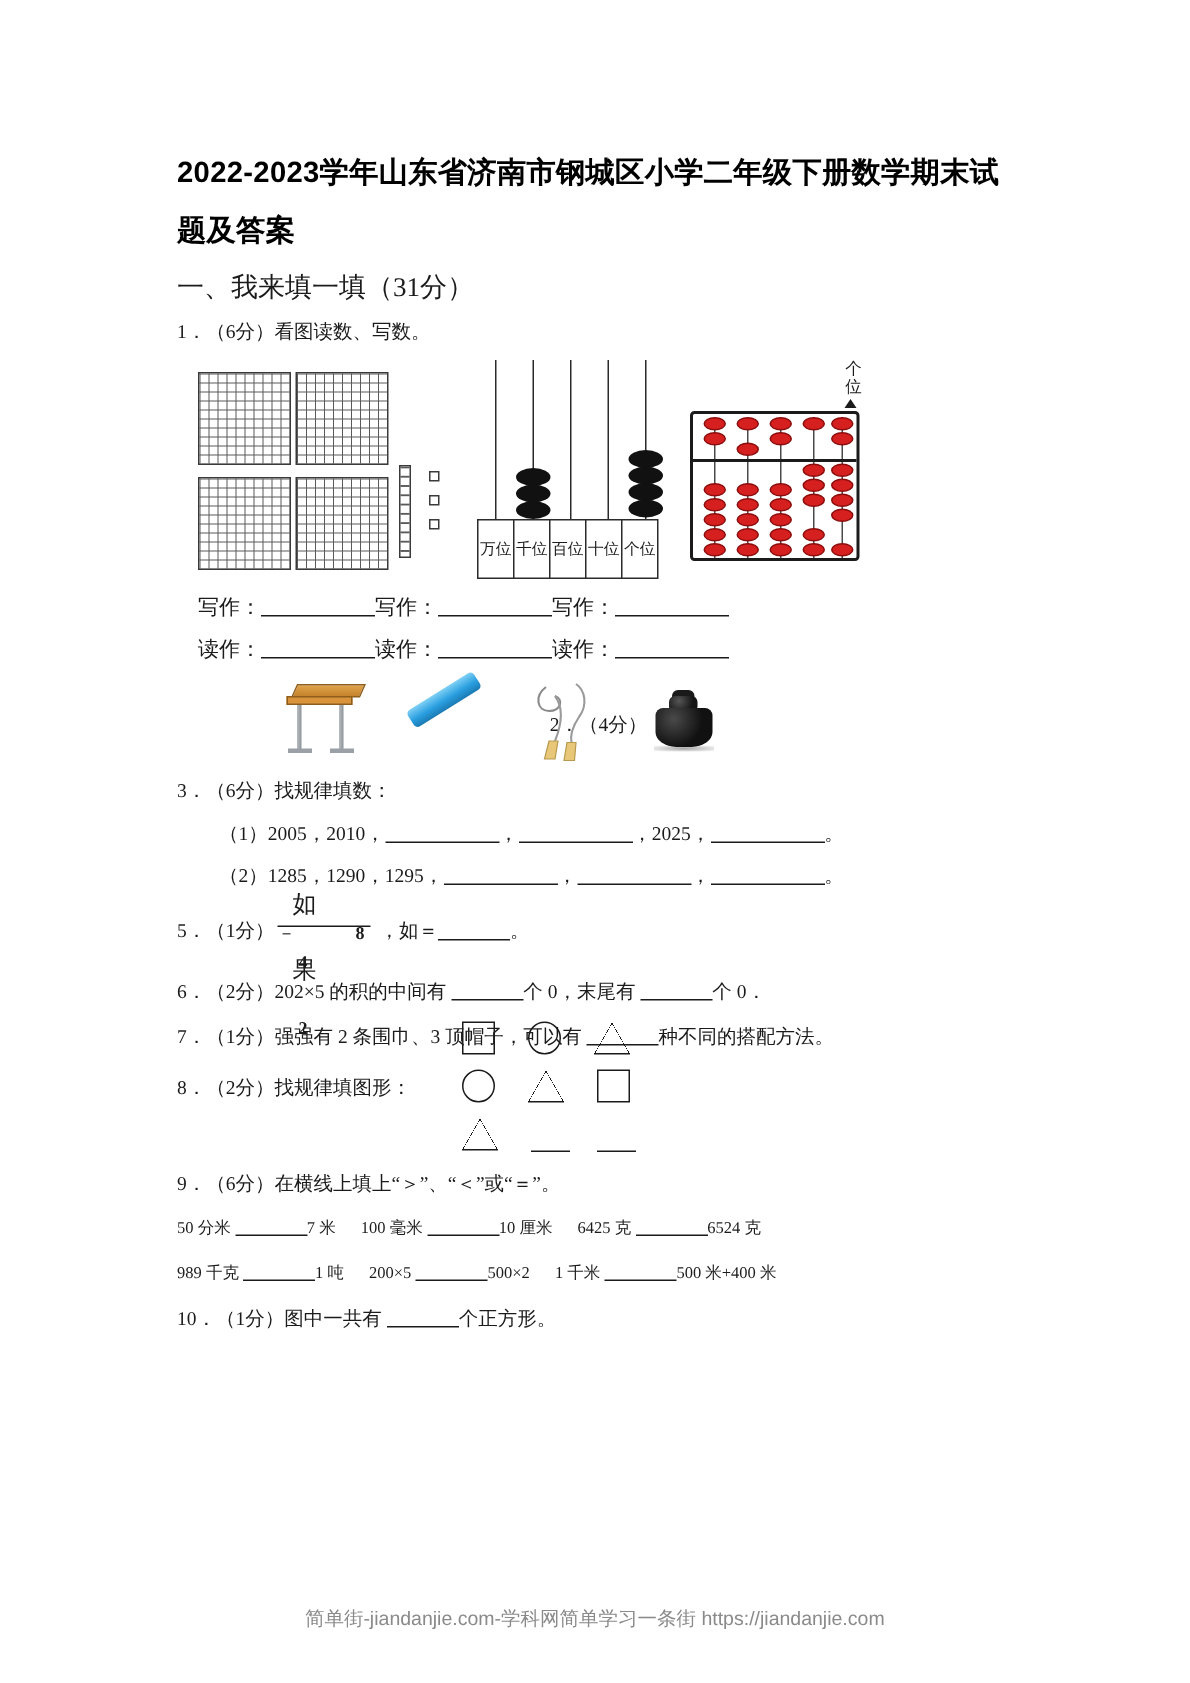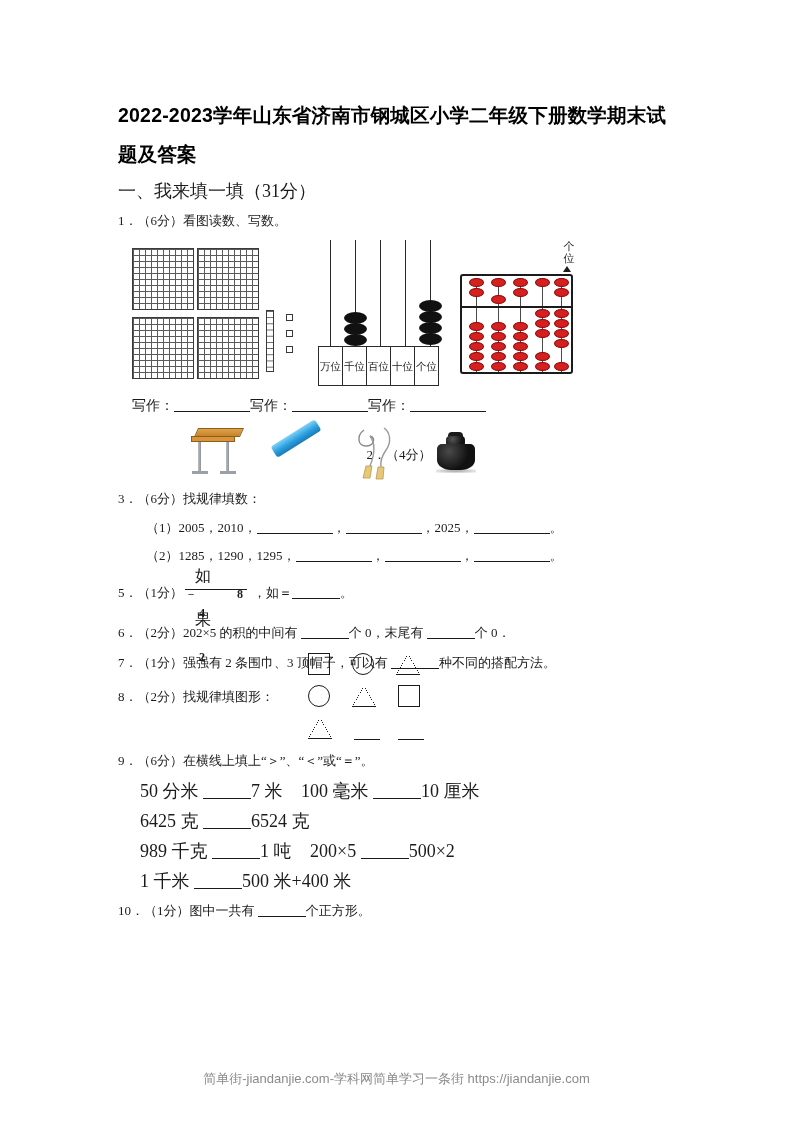--- a/index.html
+++ b/index.html
@@ -253,21 +253,21 @@
   }
   .sh-tri::after {
     content: ""; position: absolute; left: -12px; top: 0; width: 24px; height: 21px;
     background:
       linear-gradient(to bottom right, transparent 49.4%, #1b1b1b 49.4%, #1b1b1b 51%, transparent 51%) no-repeat left/50% 100%,
       linear-gradient(to bottom left, transparent 49.4%, #1b1b1b 49.4%, #1b1b1b 51%, transparent 51%) no-repeat right/50% 100%,
       linear-gradient(#1b1b1b, #1b1b1b) no-repeat bottom/100% 1px;
   }
   .sh-blank { width: 26px; height: 22px; margin-right: 18px; border-bottom: 1px solid #1b1b1b; }
 
-  .cmp-row { font-size: 18px; line-height: 30px; margin-left: 22px; }
+  .cmp-row { font-size: 11px; line-height: 30px; }
   .cmp-item { display: inline-block; margin-right: 14px; }
 
   .footer {
     position: absolute; left: 0; top: 1070px; width: 793px;
     text-align: center;
     font-family: "Liberation Sans", "DejaVu Sans", sans-serif;
     font-size: 13px;
     color: #8a8a8a;
   }
 </style>
@@ -373,20 +373,23 @@
           <div class="ab-bead" style="left:92px; top:43px;"></div>
           <div class="ab-bead" style="left:92px; top:53px;"></div>
           <div class="ab-bead" style="left:92px; top:63px;"></div>
           <div class="ab-bead" style="left:92px; top:86px;"></div>
         </div>
       </div>
     </div>
 
     <div class="wr-row">
       <span class="lbl">写作：</span><span class="blank b-lg"></span><span class="lbl">写作：</span><span class="blank b-lg"></span><span class="lbl">写作：</span><span class="blank b-lg"></span>
+    </div>
+    <div class="wr-row">
+      <span class="lbl">读作：</span><span class="blank b-lg"></span><span class="lbl">读作：</span><span class="blank b-lg"></span><span class="lbl">读作：</span><span class="blank b-lg"></span>
     </div>
 
     <p class="q" style="margin-top:6px; position:relative; height:58px; line-height:58px;text-align:center;">
       <span>2．</span><span>（4分）</span>
 
       <span class="obj" style="left:78px; top:2px; width:60px; height:52px;">
         <span class="desk-top"></span>
         <span class="desk-front"></span>
         <span class="desk-leg" style="left:2px;  top:14px;"></span>
         <span class="desk-leg" style="left:30px; top:14px;"></span>

